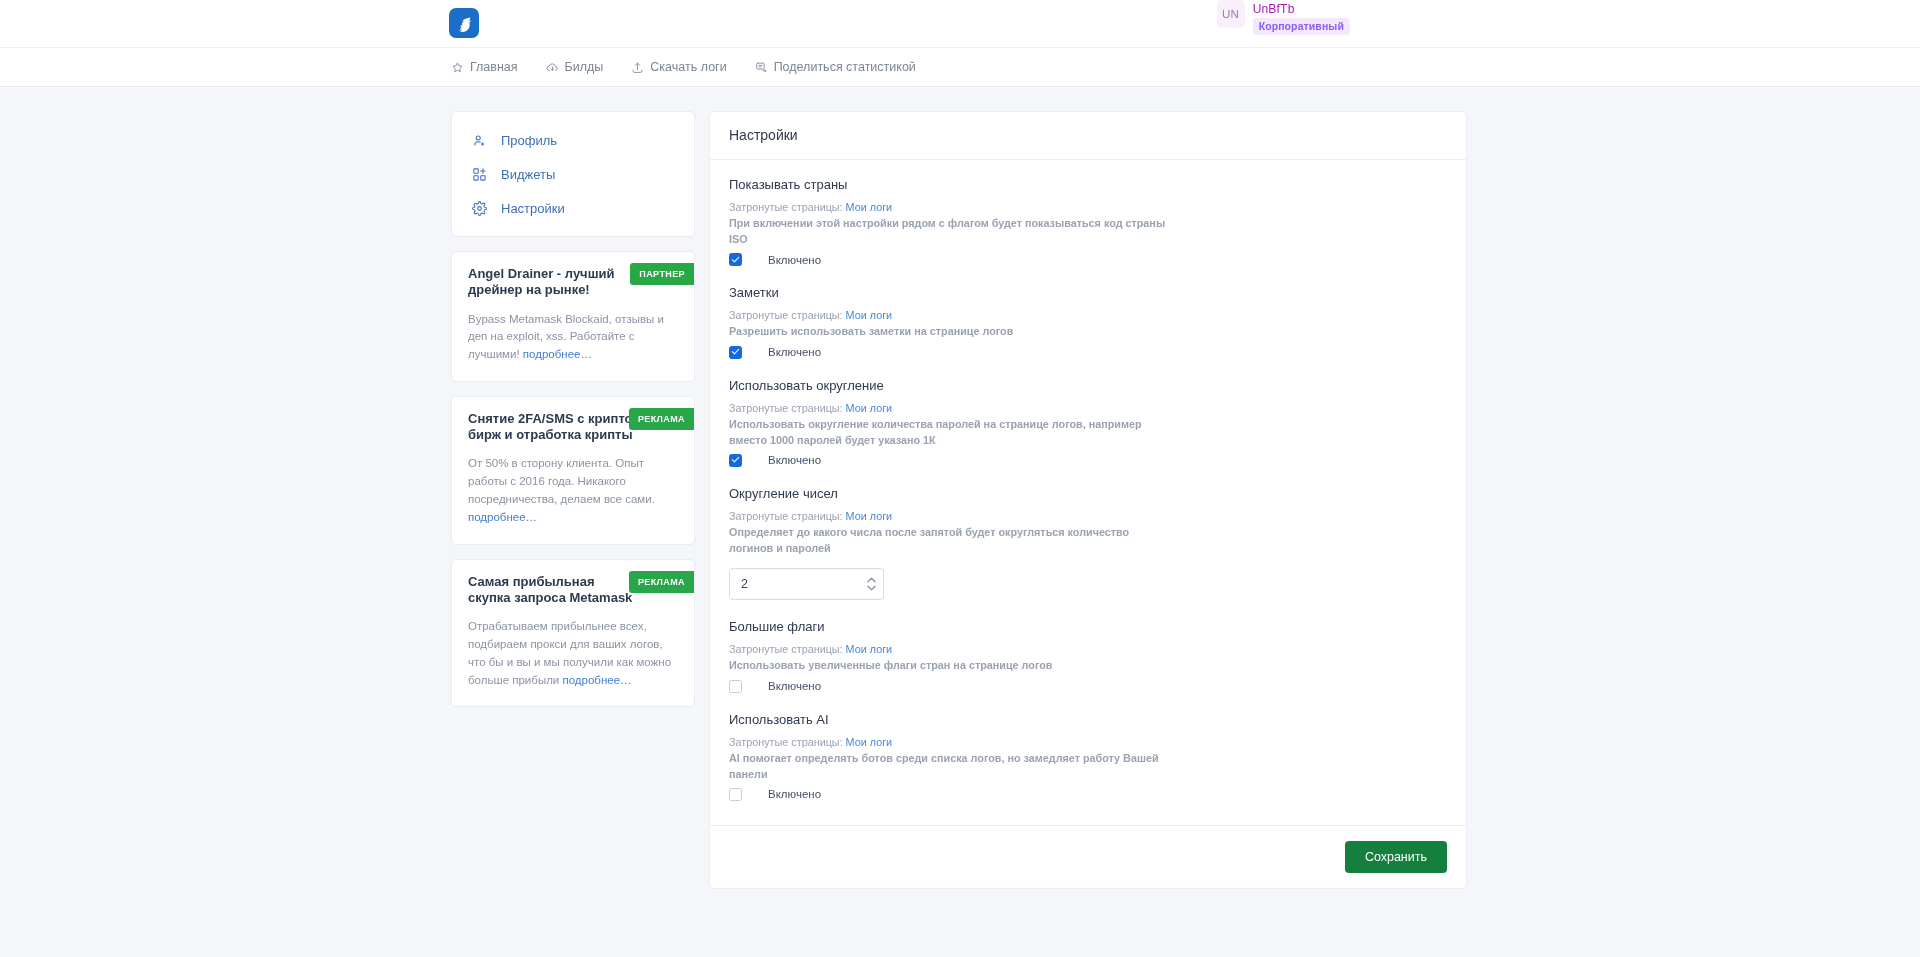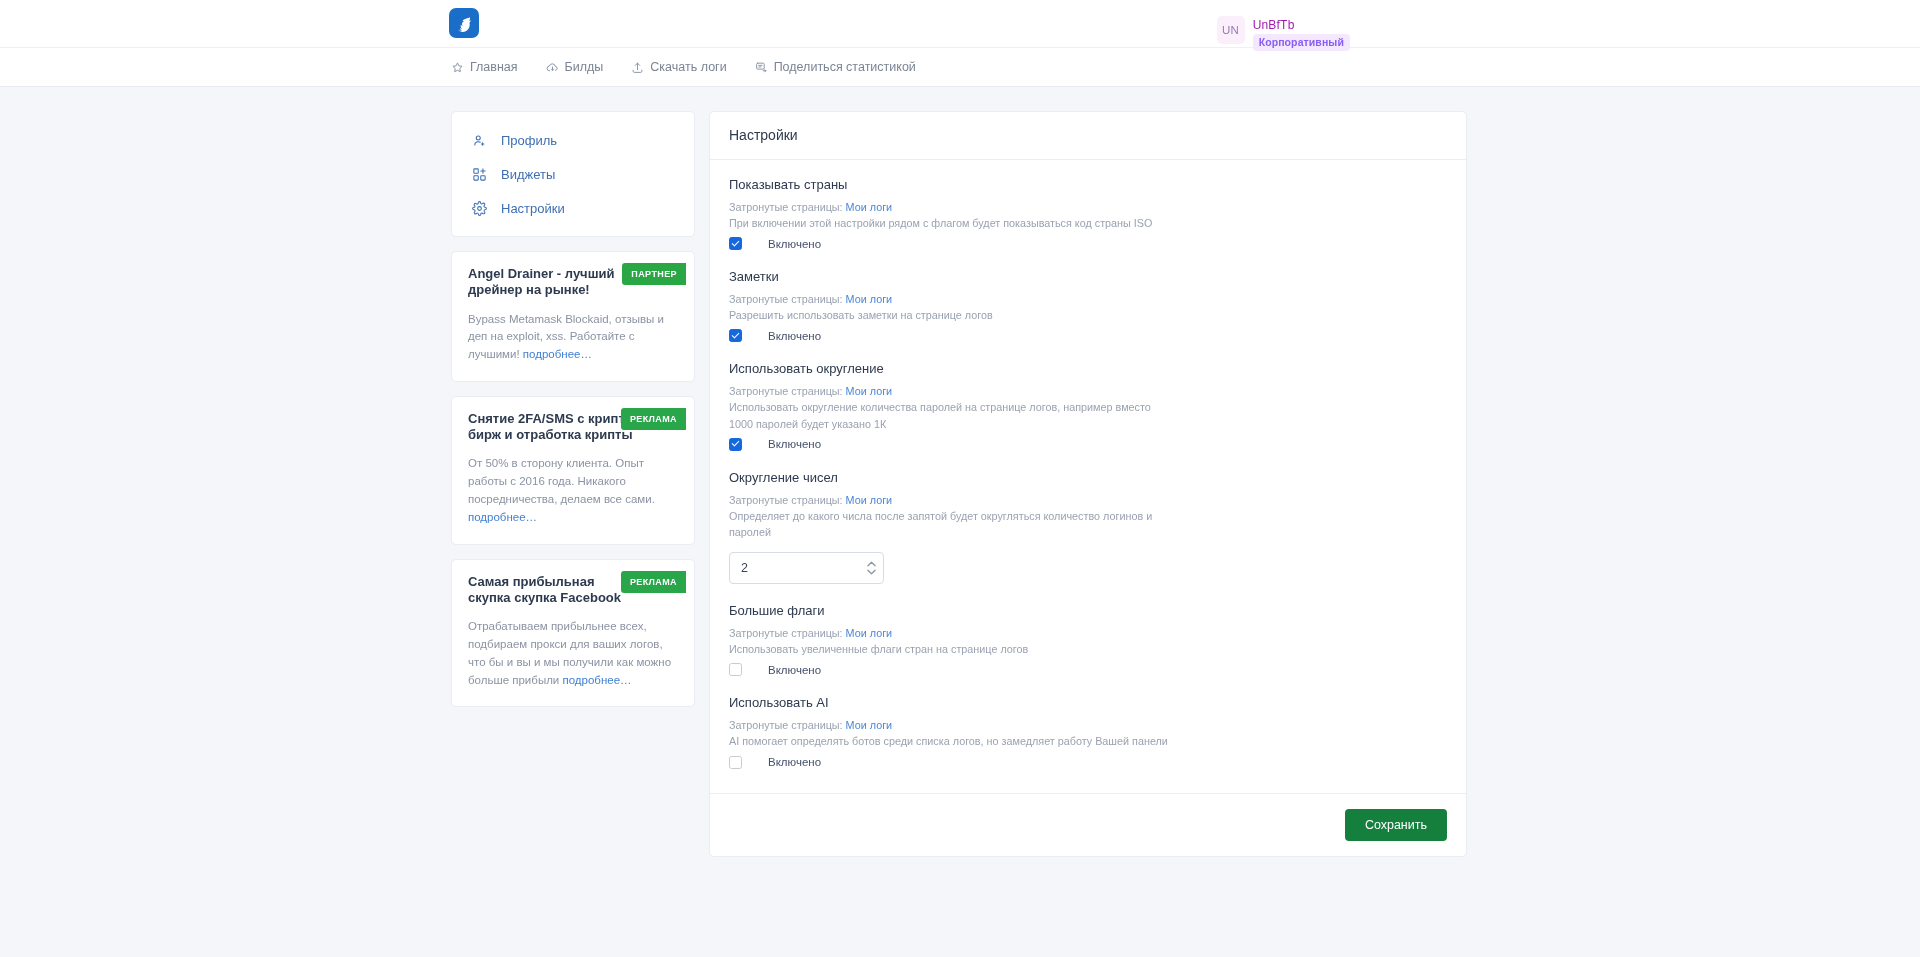--- a/index.html
+++ b/index.html
@@ -21,21 +21,21 @@
   .logo-box {
     position: absolute;
     left: 449px; top: 8px;
     width: 30px; height: 30px;
     background: #1b6ec8;
     border-radius: 7px;
     display: flex; align-items: center; justify-content: center;
   }
   .user-area {
     position: absolute;
-    right: 570px; top: 16px;
+    right: 570px; top: 0;
     display: flex; align-items: flex-start; gap: 8px;
   }
   .avatar {
     width: 28px; height: 28px;
     background: #fbeffb;
     border-radius: 5px;
     color: #9a7ab5;
     font-size: 11.5px;
     display: flex; align-items: center; justify-content: center;
     letter-spacing: .3px;
@@ -107,21 +107,21 @@
   .ad-title {
     font-size: 13px;
     font-weight: bold;
     color: #2e3a4f;
     line-height: 1.25;
     width: 172px;
     margin-bottom: 12px;
   }
   .ad-tag {
     position: absolute;
-    right: 8px; top: 11px;
+    right: 0px; top: 11px;
     background: #2aa64a;
     color: #ffffff;
     font-size: 9px;
     font-weight: bold;
     letter-spacing: .4px;
     padding: 6px 9px;
     border-radius: 3px 0 0 3px;
   }
   .ad-tag.partner { background: #29a745; }
   .ad-body {
@@ -151,20 +151,21 @@
     font-size: 10.8px;
     color: #9aa2b1;
     margin-bottom: 2px;
   }
   .s-pages a { color: #4b86d8; text-decoration: none; cursor: pointer; }
   .s-desc {
     font-size: 10.8px;
     color: #9aa2b1;
     line-height: 1.5;
     max-width: 440px;
+    font-weight: bold;
   }
   .s-check {
     display: flex; align-items: center; gap: 26px;
     margin-top: 6px;
     cursor: pointer;
   }
   .cbox {
     width: 13px; height: 13px;
     border-radius: 2.5px;
     border: 1px solid #c6ccd6;
@@ -322,21 +323,21 @@
       <div class="ad-tag">РЕКЛАМА</div>
       <div class="ad-title">Снятие 2FA/SMS с крипто-бирж и отработка крипты</div>
       <div class="ad-body">
         <span>От 50% в сторону клиента. Опыт работы с 2016 года. Никакого посредничества, делаем все сами.</span>
         <span class="ad-link">подробнее…</span>
       </div>
     </div>
 
     <div class="card ad">
       <div class="ad-tag">РЕКЛАМА</div>
-      <div class="ad-title">Самая прибыльная скупка скупка Facebook</div>
+      <div class="ad-title">Самая прибыльная скупка запроса Metamask</div>
       <div class="ad-body">
         <span>Отрабатываем прибыльнее всех, подбираем прокси для ваших логов, что бы и вы и мы получили как можно больше прибыли</span>
         <span class="ad-link">подробнее…</span>
       </div>
     </div>
 
   </div>
 
   <div class="col-main">
     <div class="card">

